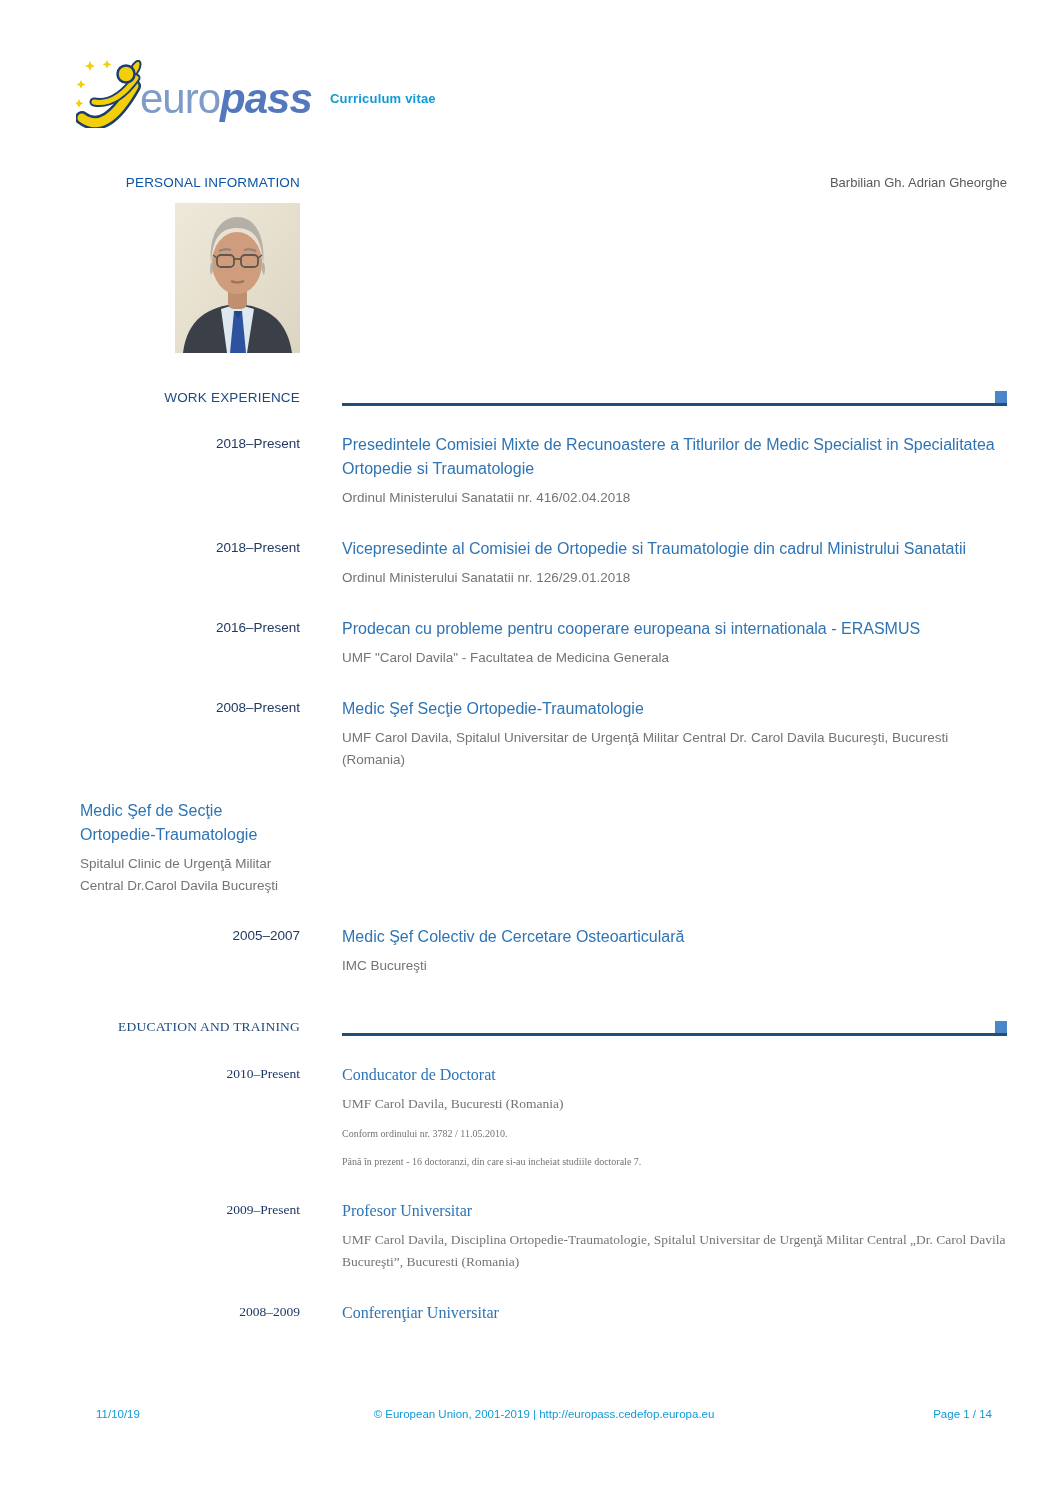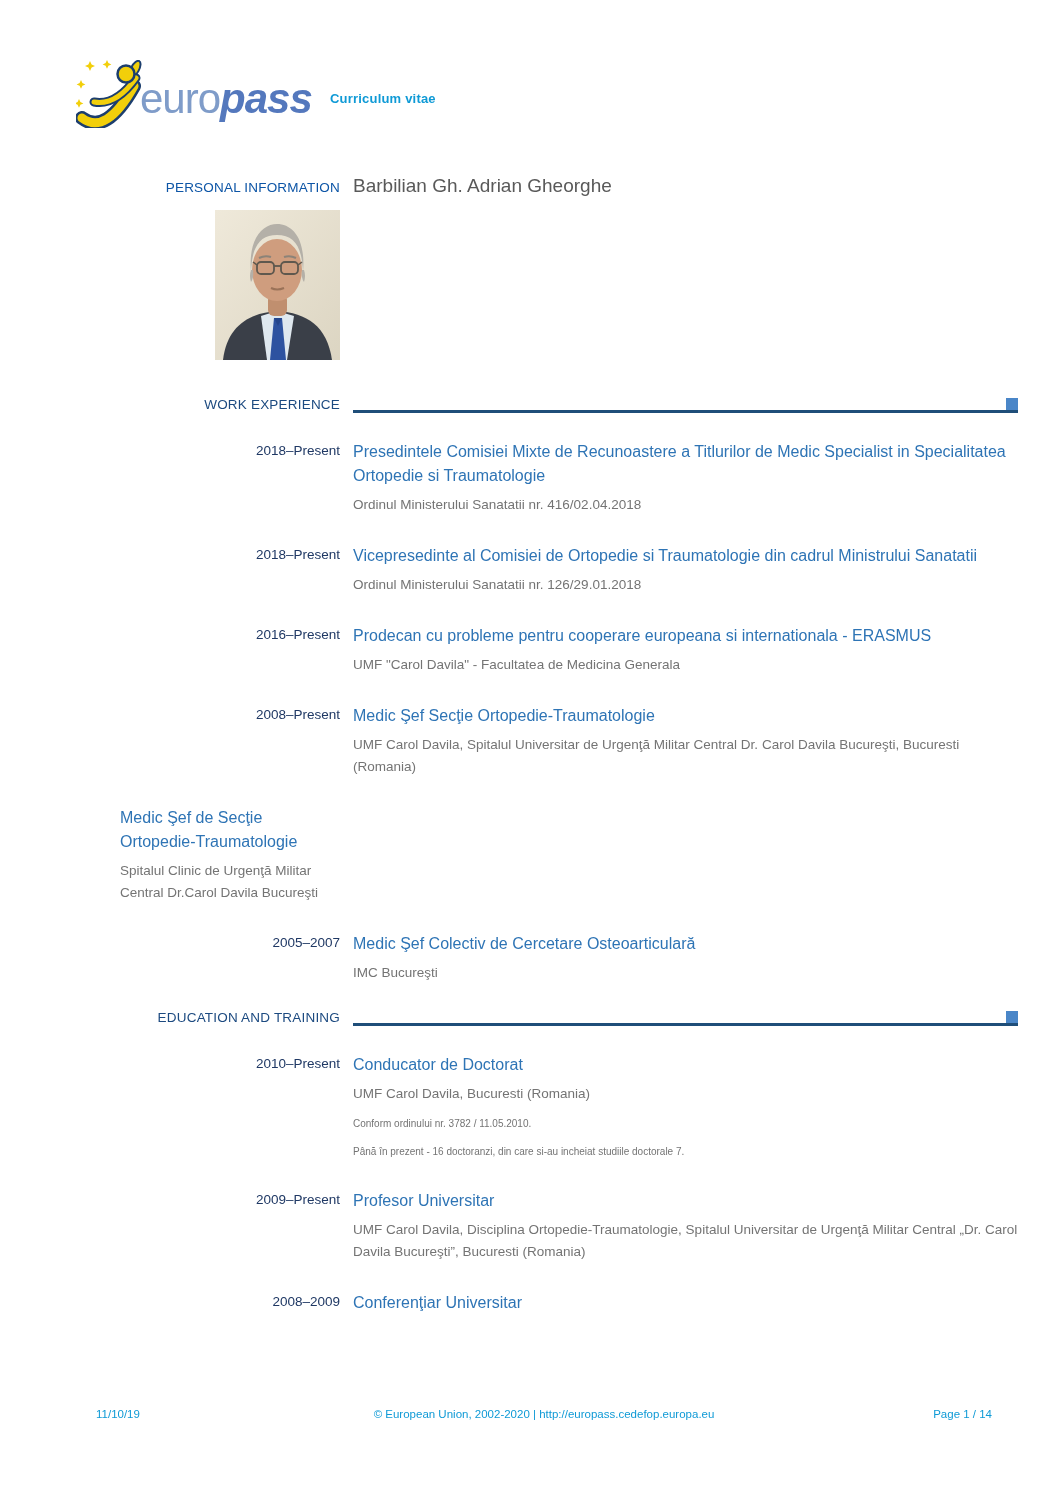--- a/index.html
+++ b/index.html
@@ -13,54 +13,54 @@
     --rule-navy:#1f4e79;
     --rule-square:#4a86c8;
     --logo-yellow:#f2cf0a;
     --logo-navy:#1c3e6e;
     --logo-euro:#7f9cc9;
     --logo-pass:#5478bd;
   }
   *{margin:0;padding:0;box-sizing:border-box;}
   html,body{background:#ffffff;}
   body{font-family:"Liberation Sans",sans-serif;}
-  .page{position:relative;width:1058px;height:1497px;background:#fff;overflow:hidden;padding-left:40px;}
+  .page{position:relative;width:1058px;height:1497px;background:#fff;overflow:hidden;}
 
   
   .logo{position:absolute;left:76px;top:60px;width:240px;height:68px;}
   .doc-type{position:absolute;left:330px;top:91px;font-size:13px;font-weight:bold;color:var(--accent-cyan);letter-spacing:.2px;}
 
   
-  .row{display:grid;grid-template-columns:220px 665px;column-gap:13px;padding-left:80px;}
+  .row{display:grid;grid-template-columns:220px 665px;column-gap:42px;padding-left:80px;}
 
   .content{padding-top:175px;}
 
   .personal-row{align-items:baseline;}
   .personal-label{font-size:13.5px;color:var(--heading-blue);text-align:right;letter-spacing:.2px;}
-  .person-name{font-size:19px;color:var(--name-gray);}
+  .person-name{font-size:13px;color:var(--name-gray);text-align:right;}
 
   .photo-row{margin-top:13px;}
   .photo-cell{display:flex;justify-content:flex-end;}
   .photo{width:125px;height:150px;display:block;}
 
   .section-header{align-items:end;}
   .section-label{font-size:13.5px;color:var(--section-navy);text-align:right;letter-spacing:.2px;padding-bottom:1px;}
   .section-rule{position:relative;height:17px;border-bottom:3px solid var(--rule-navy);}
   .rule-square{position:absolute;right:0;bottom:0;width:12px;height:12px;background:var(--rule-square);}
 
   .entries .entry{margin-top:28px;}
   .entries .entry:first-child{margin-top:27px;}
   .entry-period{font-size:13.5px;color:var(--date-navy);text-align:right;padding-top:3px;}
   .entry-title{font-size:16px;line-height:24px;color:var(--title-blue);}
   .entry-subtitle{font-size:13.5px;line-height:22px;color:var(--text-gray);margin-top:6px;}
   .entry-notes{margin-top:2px;}
   .note{font-size:10px;line-height:18px;color:var(--text-gray);margin-top:10px;}
 
   .section-block{margin-top:36px;}
-  .section-block + .section-block{margin-top:25px;}
+  .section-block + .section-block{margin-top:42px;font-family:Liberation Serif, serif;}
 
   
   .footer{position:absolute;left:96px;right:66px;top:1408px;height:18px;font-size:11.5px;color:var(--accent-cyan);}
   .footer .f-left{position:absolute;left:0;top:0;}
   .footer .f-center{position:absolute;left:50%;transform:translateX(-50%);top:0;white-space:nowrap;}
   .footer .f-right{position:absolute;right:0;top:0;}
 </style>
 </head>
 <body>
 
@@ -228,17 +228,17 @@
     </div>
   </div>
 </div>
   </div>
 </div>
 
   </div>
 
   <div class="footer">
     <span class="f-left">11/10/19</span>
-    <span class="f-center">© European Union, 2002-2020 | http://europass.cedefop.europa.eu</span>
+    <span class="f-center">© European Union, 2001-2019 | http://europass.cedefop.europa.eu</span>
     <span class="f-right">Page 1 / 14</span>
   </div>
 
 </div>
 
 </body></html>

